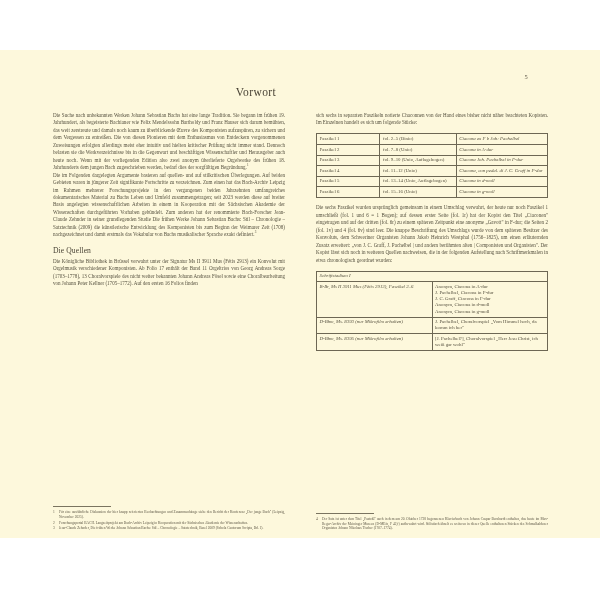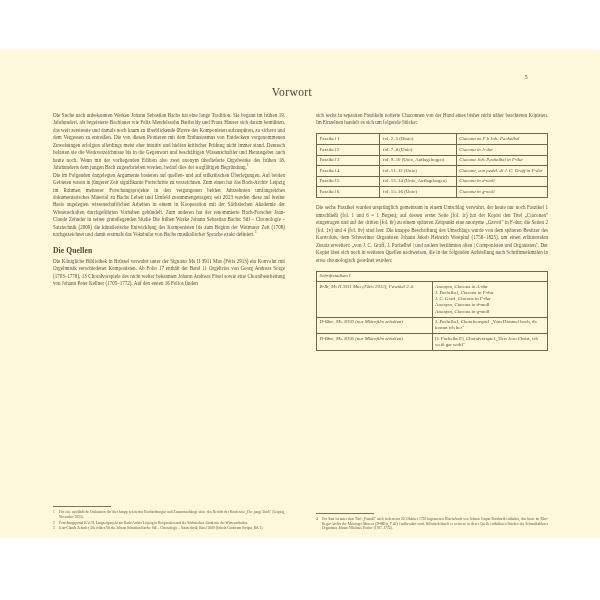--- a/index.html
+++ b/index.html
@@ -39,21 +39,20 @@
   
   .doc-title {
     position: absolute;
     top: 36px;
     left: 0;
     width: 512px;
     text-align: center;
     font-size: 11.5px;
     color: #4a4436;
     letter-spacing: .4px;
-    padding-left: 36px;
   }
 
   
   .columns {
     position: absolute;
     top: 62px;
     left: 53px;
     width: 495px;
     height: 420px;
   }
@@ -74,21 +73,21 @@
     text-align: justify;
     text-indent: 0;
     -webkit-hyphens: auto;
     hyphens: auto;
   }
   p.para + p.para { text-indent: 0; }
 
   h2.subhead {
     margin: 7.5px 0 2.5px 0;
     font-size: 7.6px;
-    font-weight: bold;
+    font-weight: normal;
     color: #4a4436;
     letter-spacing: .1px;
   }
 
   .it { font-style: italic; }
 
   
   table.src-table {
     border-collapse: collapse;
     width: 100%;

